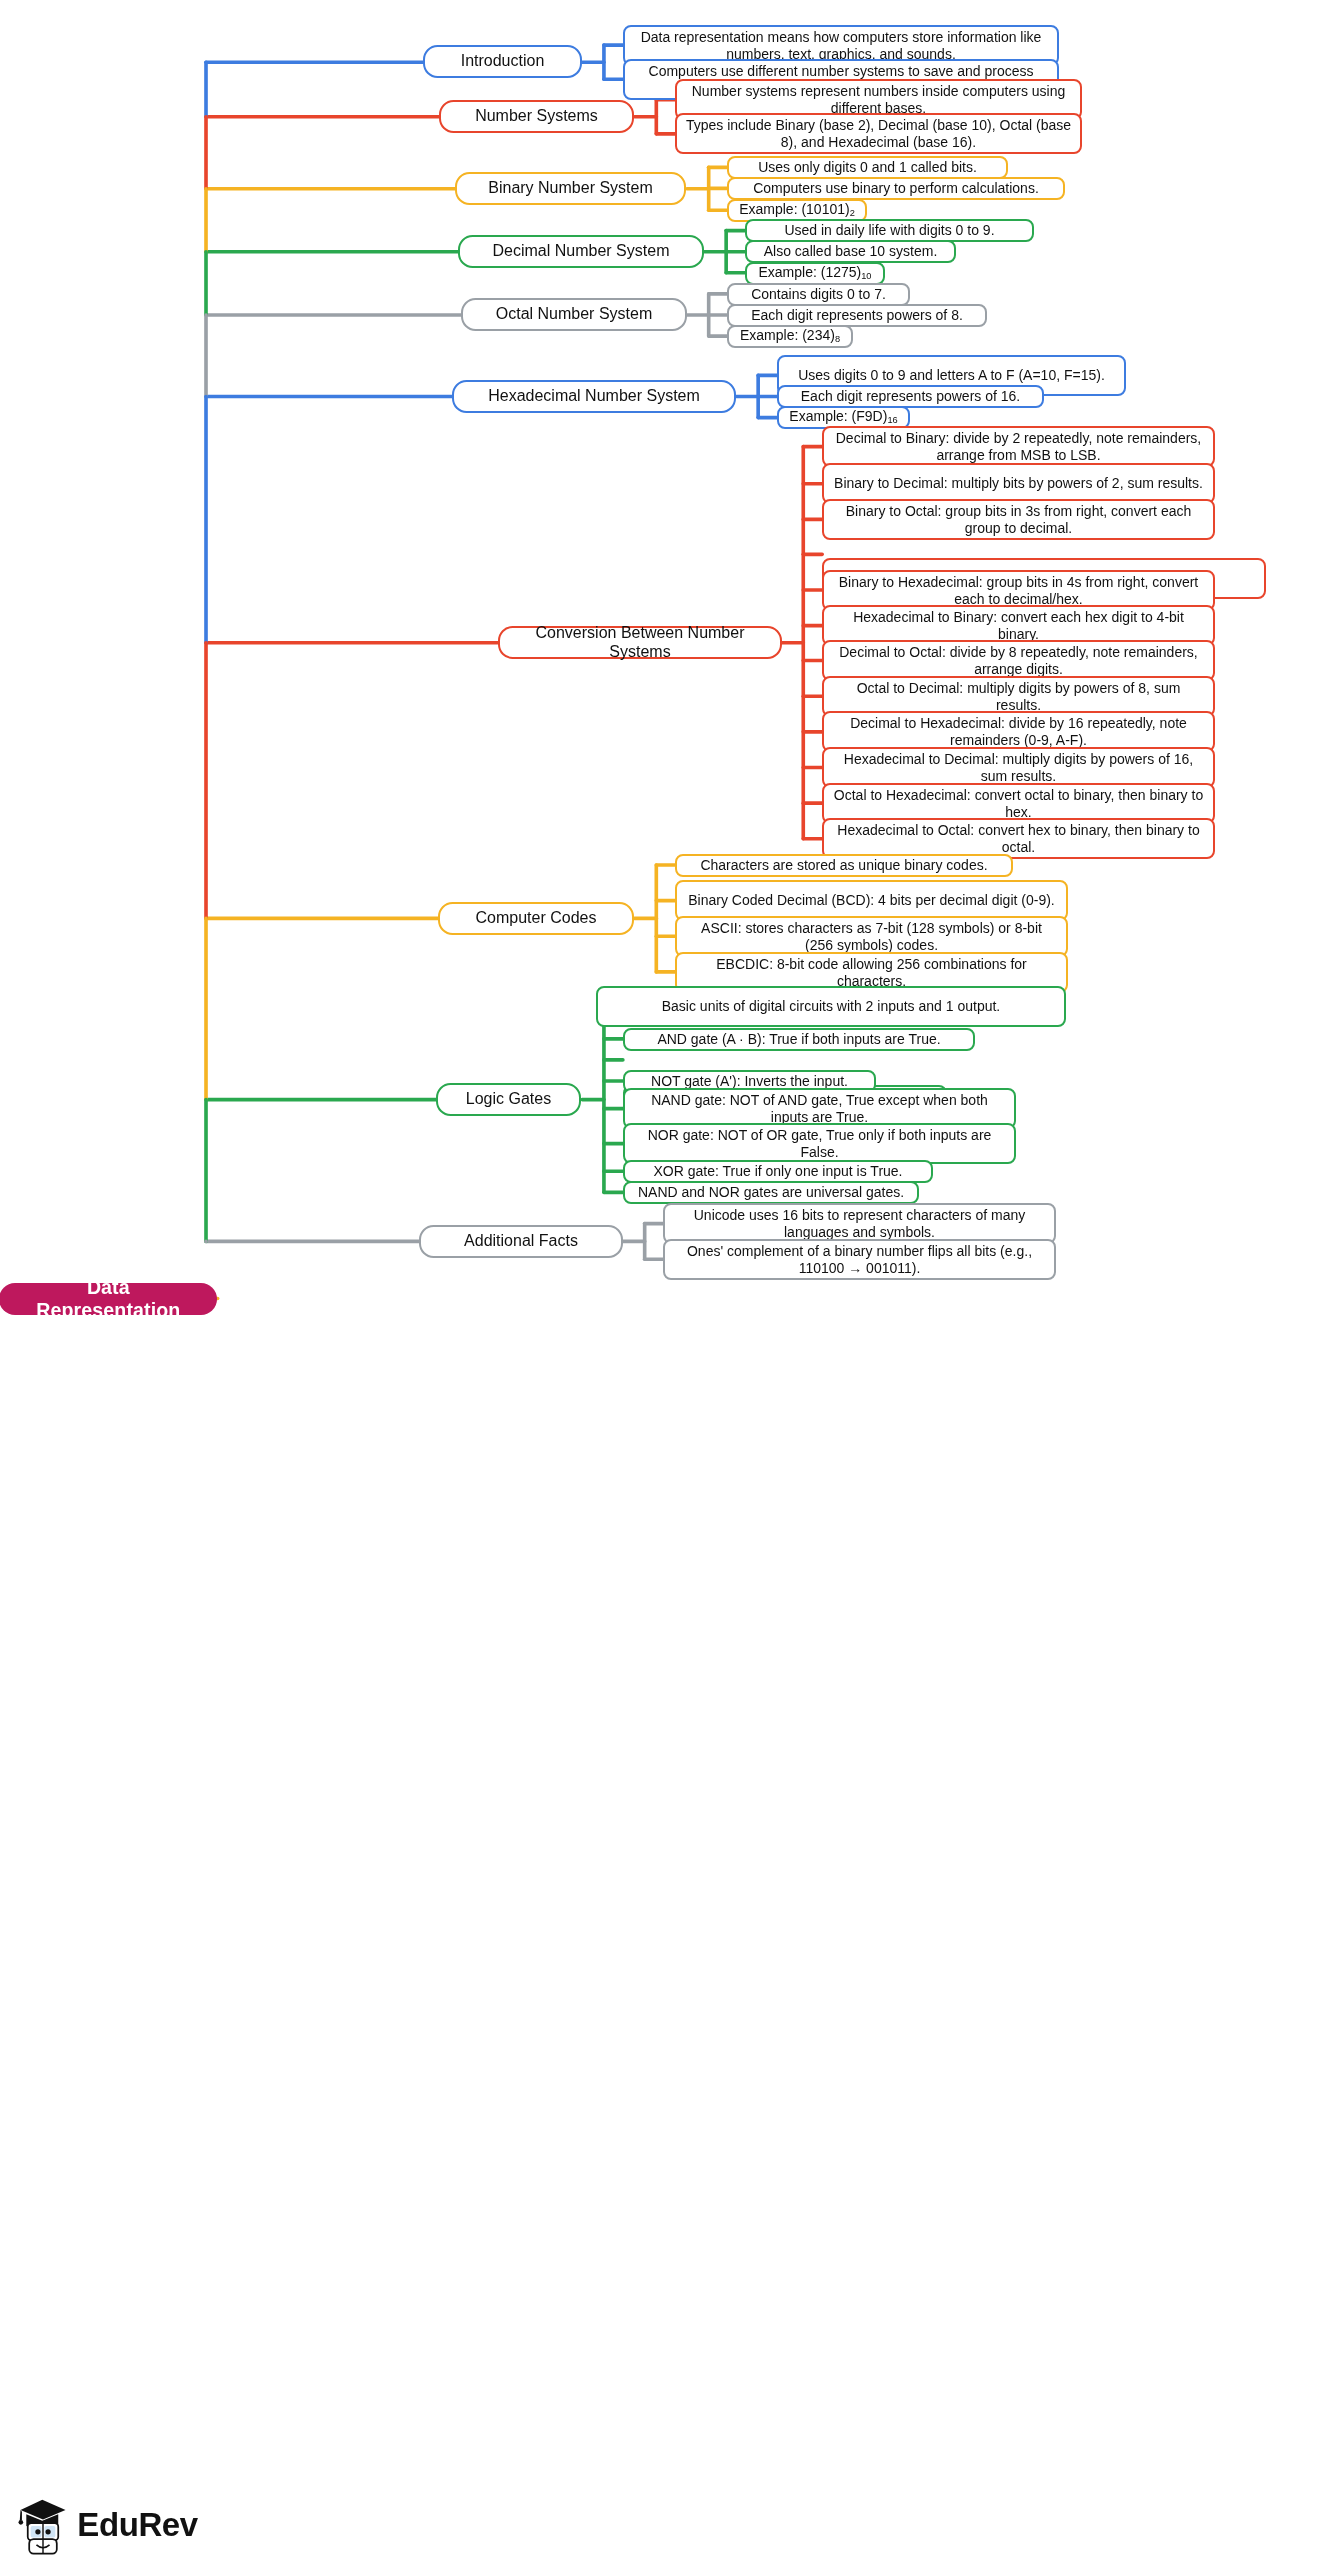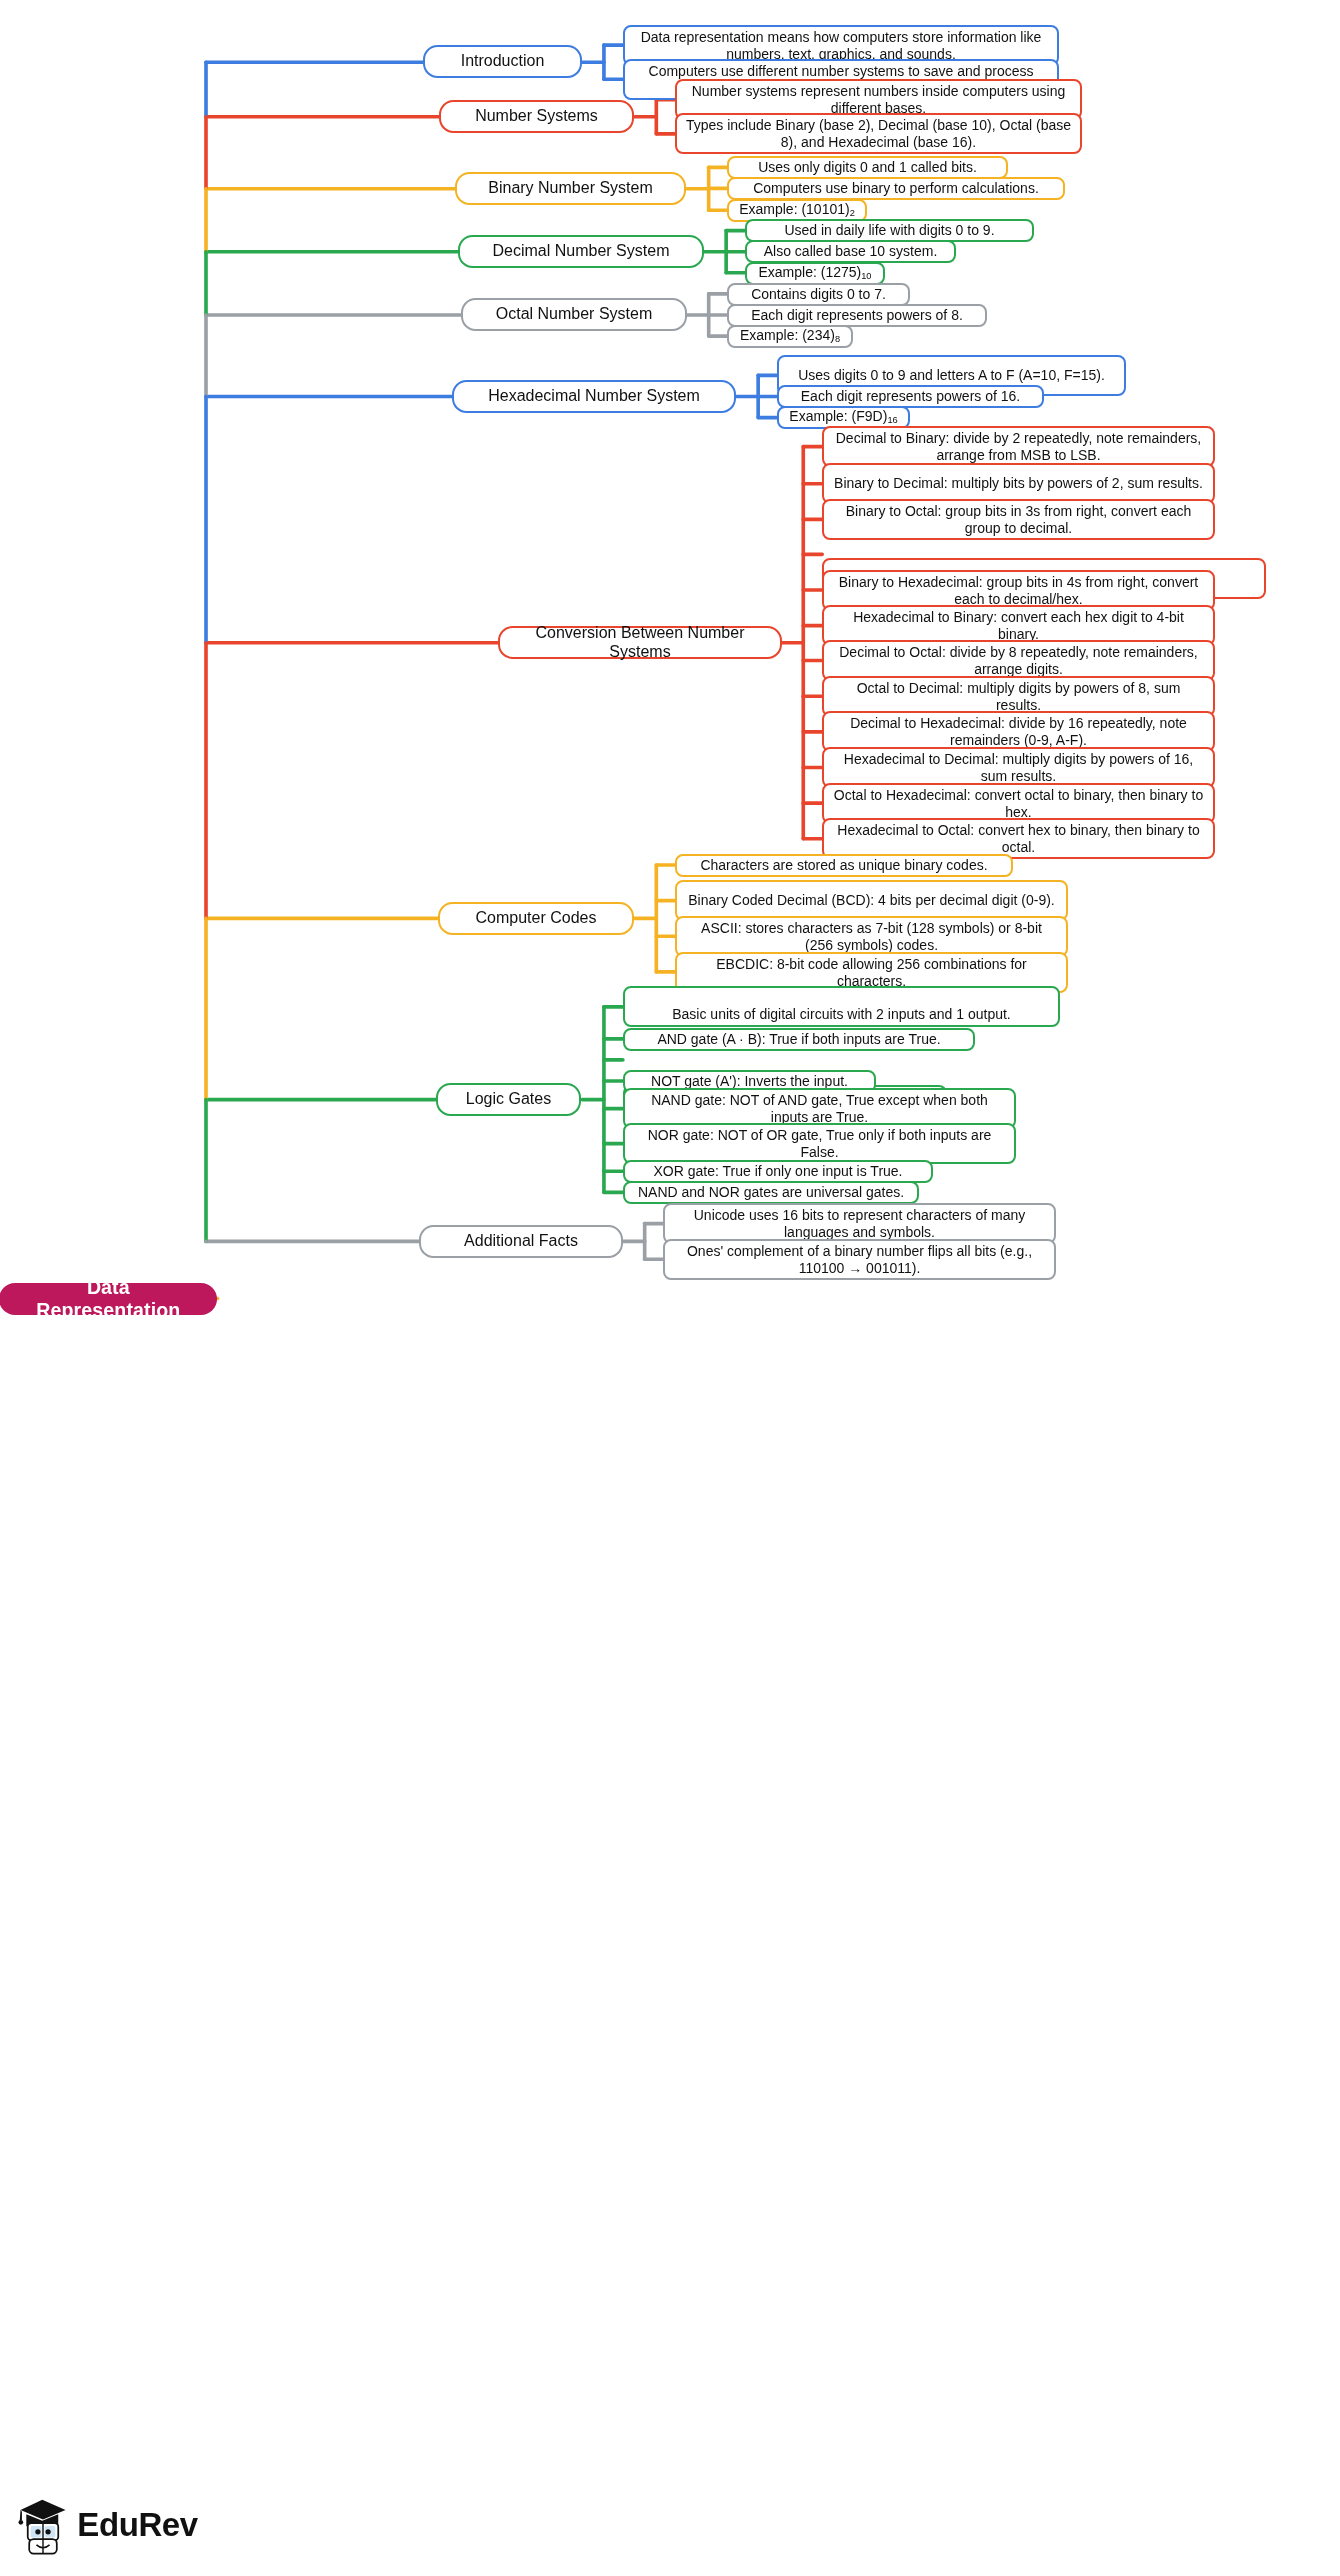--- a/index.html
+++ b/index.html
@@ -301,21 +301,21 @@
       </div>
       <div class="node leaf c-amber" style="left: 675px; top: 916px; width: 393px; height: 41px;">
         <span>ASCII: stores characters as 7-bit (128 symbols) or 8-bit (256 symbols) codes.</span>
       </div>
       <div class="node leaf c-amber" style="left: 675px; top: 952px; width: 393px; height: 41px;">
         <span>EBCDIC: 8-bit code allowing 256 combinations for characters.</span>
       </div>
       <div class="node branch c-amber" style="left: 438px; top: 902px; width: 196px; height: 33px;">
         <span>Computer Codes</span>
       </div>
-      <div class="node leaf c-green" style="left: 623px; top: 986px; width: 437px; height: 41px; align-items: flex-end;">
+      <div class="node leaf c-green" style="left: 596px; top: 986px; width: 470px; height: 41px;">
         <span>Basic units of digital circuits with 2 inputs and 1 output.</span>
       </div>
       <div class="node leaf c-green" style="left: 623px; top: 1028px; width: 352px; height: 22.6px;">
         <span>AND gate (A · B): True if both inputs are True.</span>
       </div>
       <div class="node leaf c-green" style="left: 623px; top: 1049px; width: 324px; height: 22.6px; margin-top: 36px;">
         <span>OR gate (A + B): True if any input is True.</span>
       </div>
       <div class="node leaf c-green" style="left: 623px; top: 1070px; width: 253px; height: 22.6px;">
         <span>NOT gate (A'): Inverts the input.</span>

